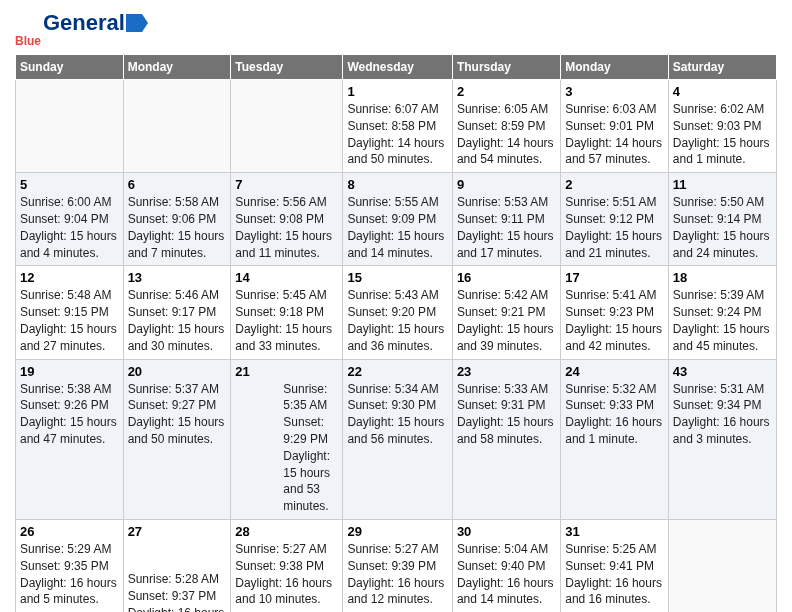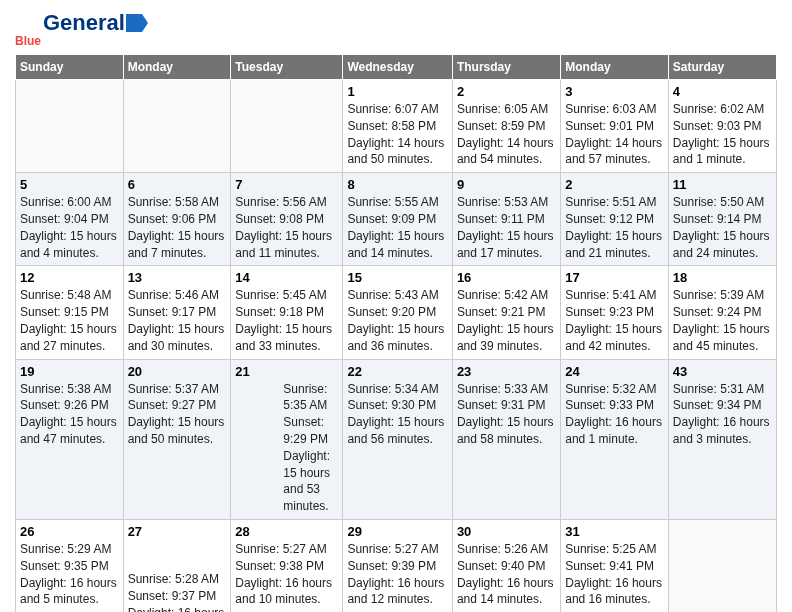--- a/index.html
+++ b/index.html
@@ -317,21 +317,21 @@
         </td>
         <td>
           <span class="day-num">29</span>
           <div class="day-info" style="white-space: pre-line;">Sunrise: 5:27 AM
 Sunset: 9:39 PM
 Daylight: 16 hours
 and 12 minutes.</div>
         </td>
         <td>
           <span class="day-num">30</span>
-          <div class="day-info" style="white-space: pre-line;">Sunrise: 5:26 AM
+          <div class="day-info" style="white-space: pre-line;">Sunrise: 5:04 AM
 Sunset: 9:40 PM
 Daylight: 16 hours
 and 14 minutes.</div>
         </td>
         <td>
           <span class="day-num">31</span>
           <div class="day-info" style="white-space: pre-line;">Sunrise: 5:25 AM
 Sunset: 9:41 PM
 Daylight: 16 hours
 and 16 minutes.</div>

